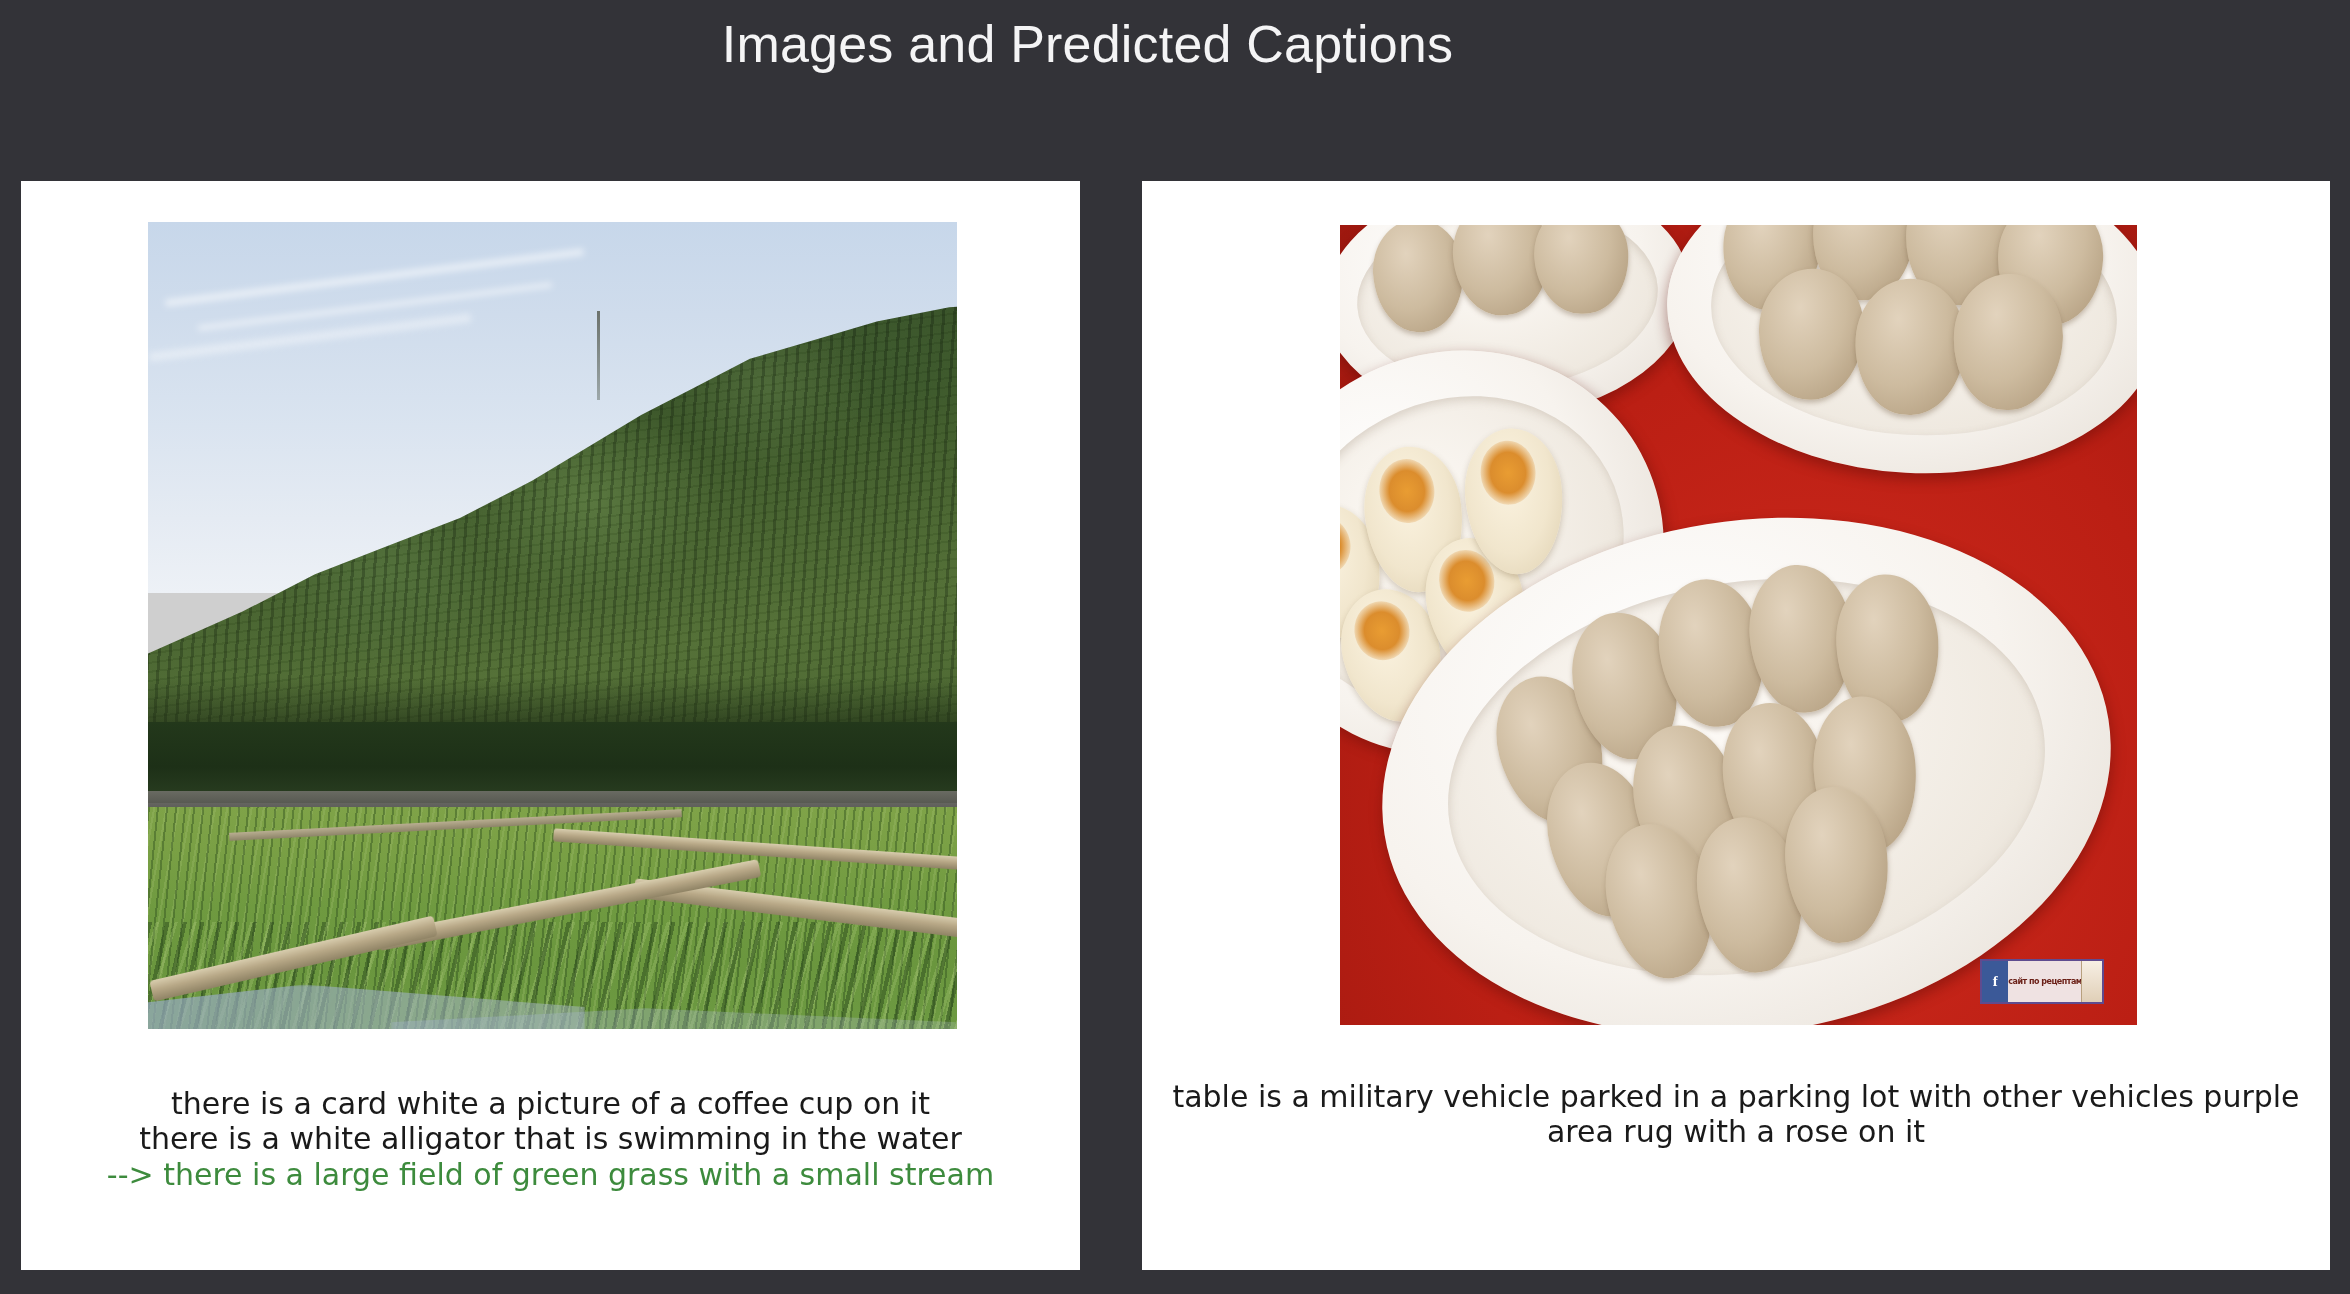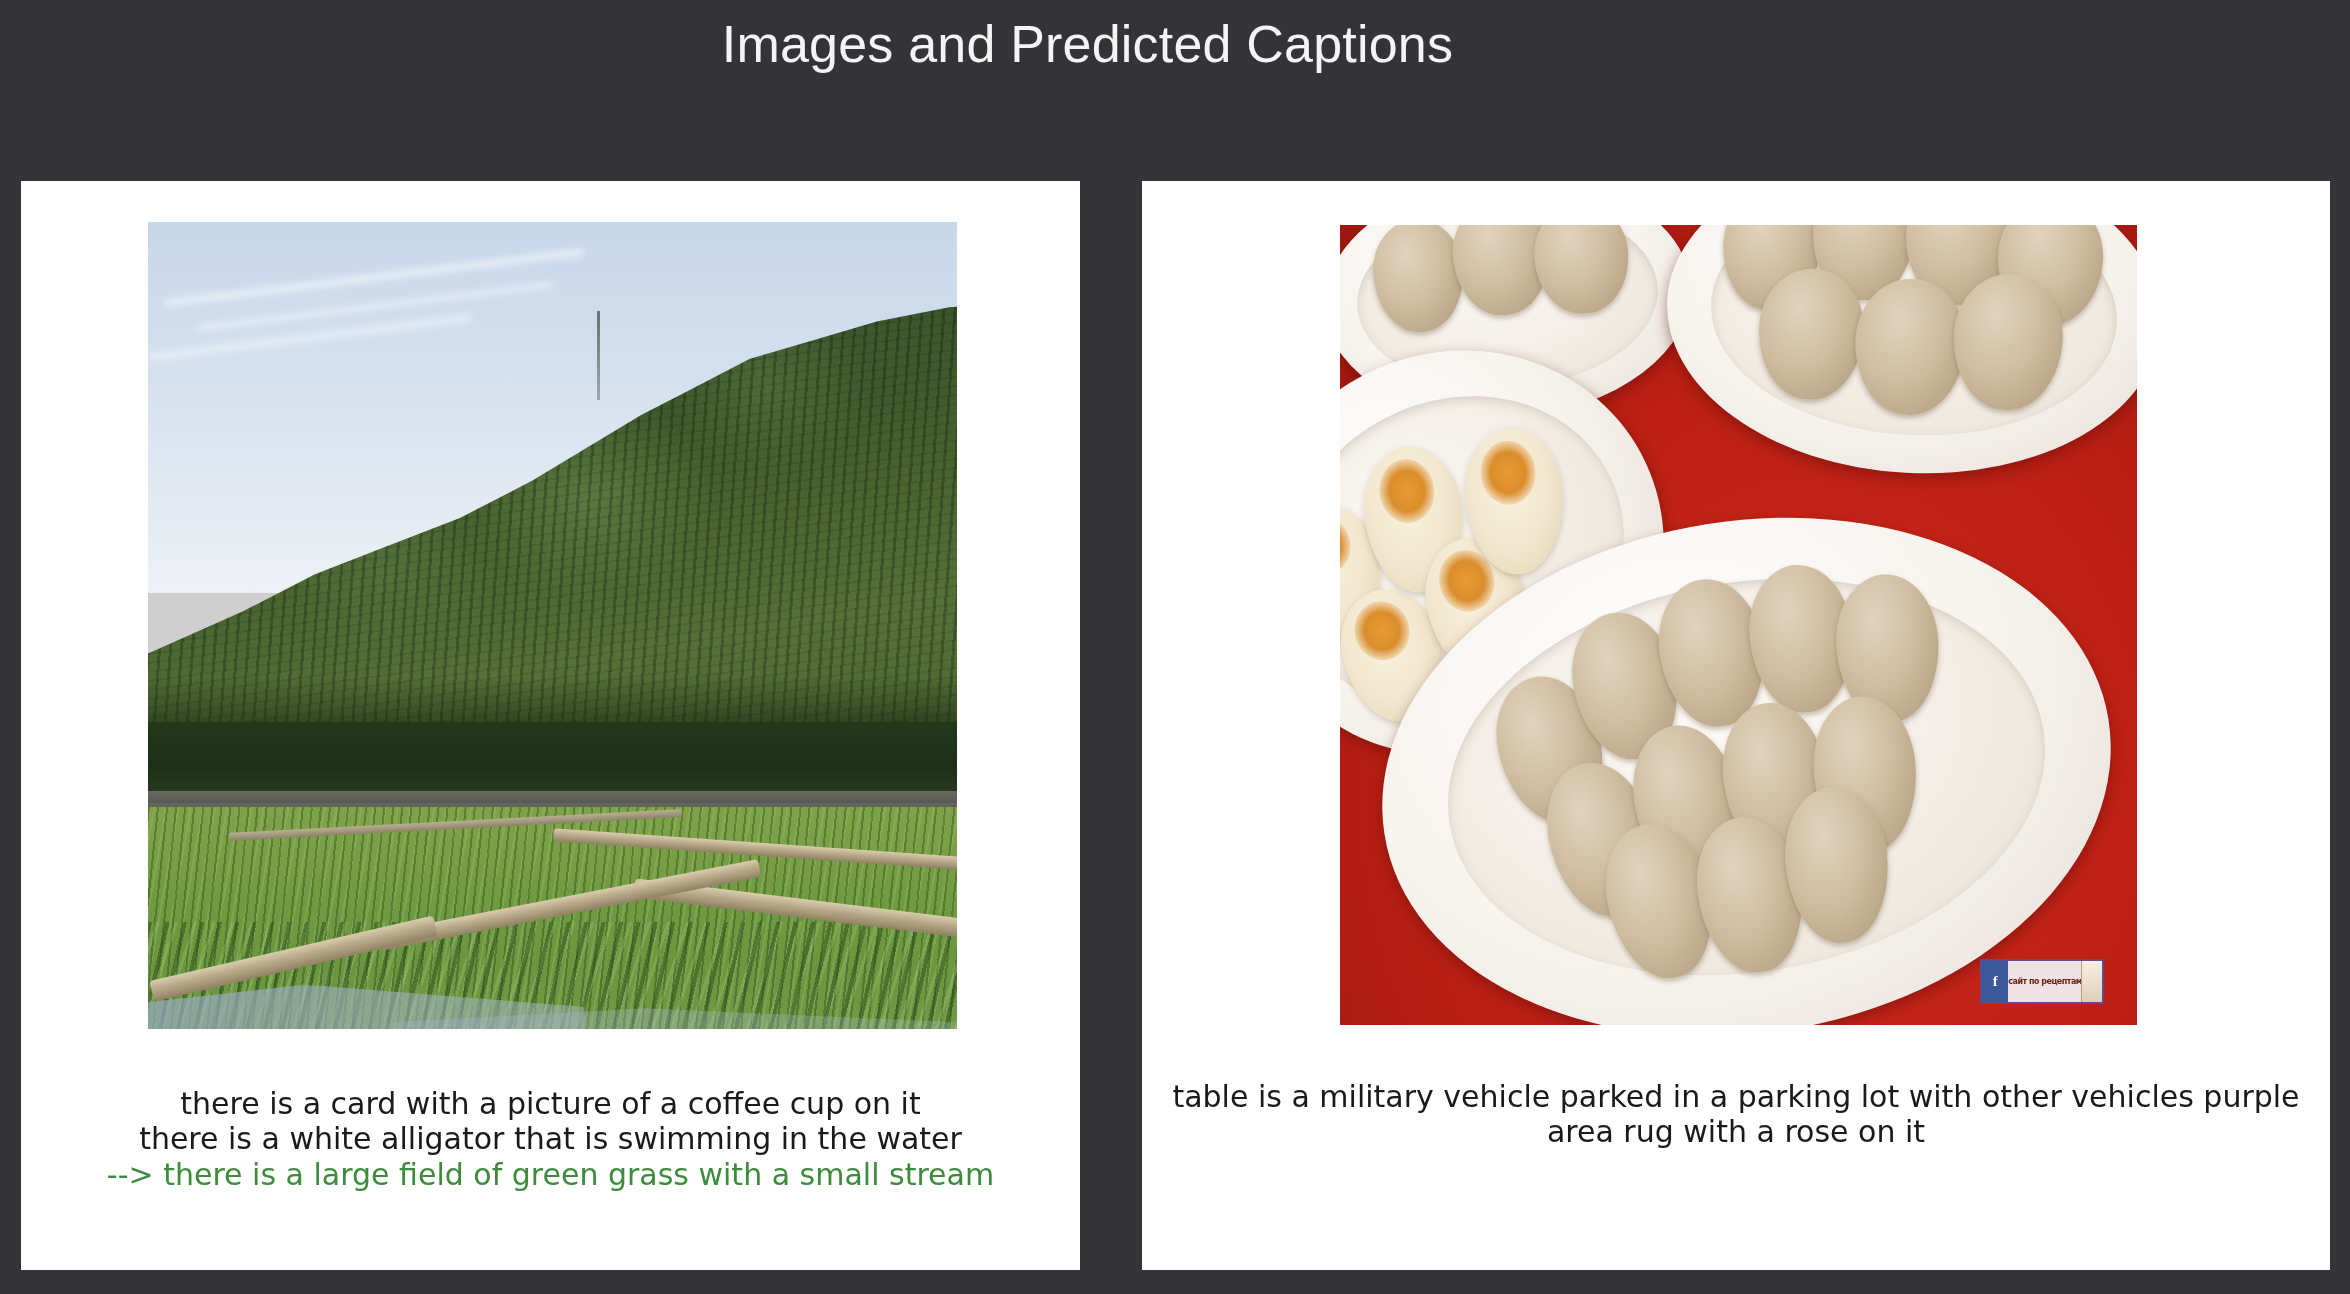--- a/index.html
+++ b/index.html
@@ -398,21 +398,21 @@
           </div>
           <div class="bund bund-far"></div>
           <div class="bund bund-a"></div>
           <div class="bund bund-d"></div>
           <div class="bund bund-b"></div>
           <div class="bund bund-c"></div>
         </div>
       </div>
 
       <div class="captions captions-left">
-        <span class="caption">there is a card with a picture of a coffee cup on it</span>
+        <span class="caption">there is a card white a picture of a coffee cup on it</span>
         <span class="caption">there is a white alligator that is swimming in the water</span>
         <span class="caption predicted">--&gt; there is a large field of green grass with a small stream</span>
       </div>
 
     </div>
   </div>
 
   <div class="panel panel-right">
     <div class="panel-inner">
 

